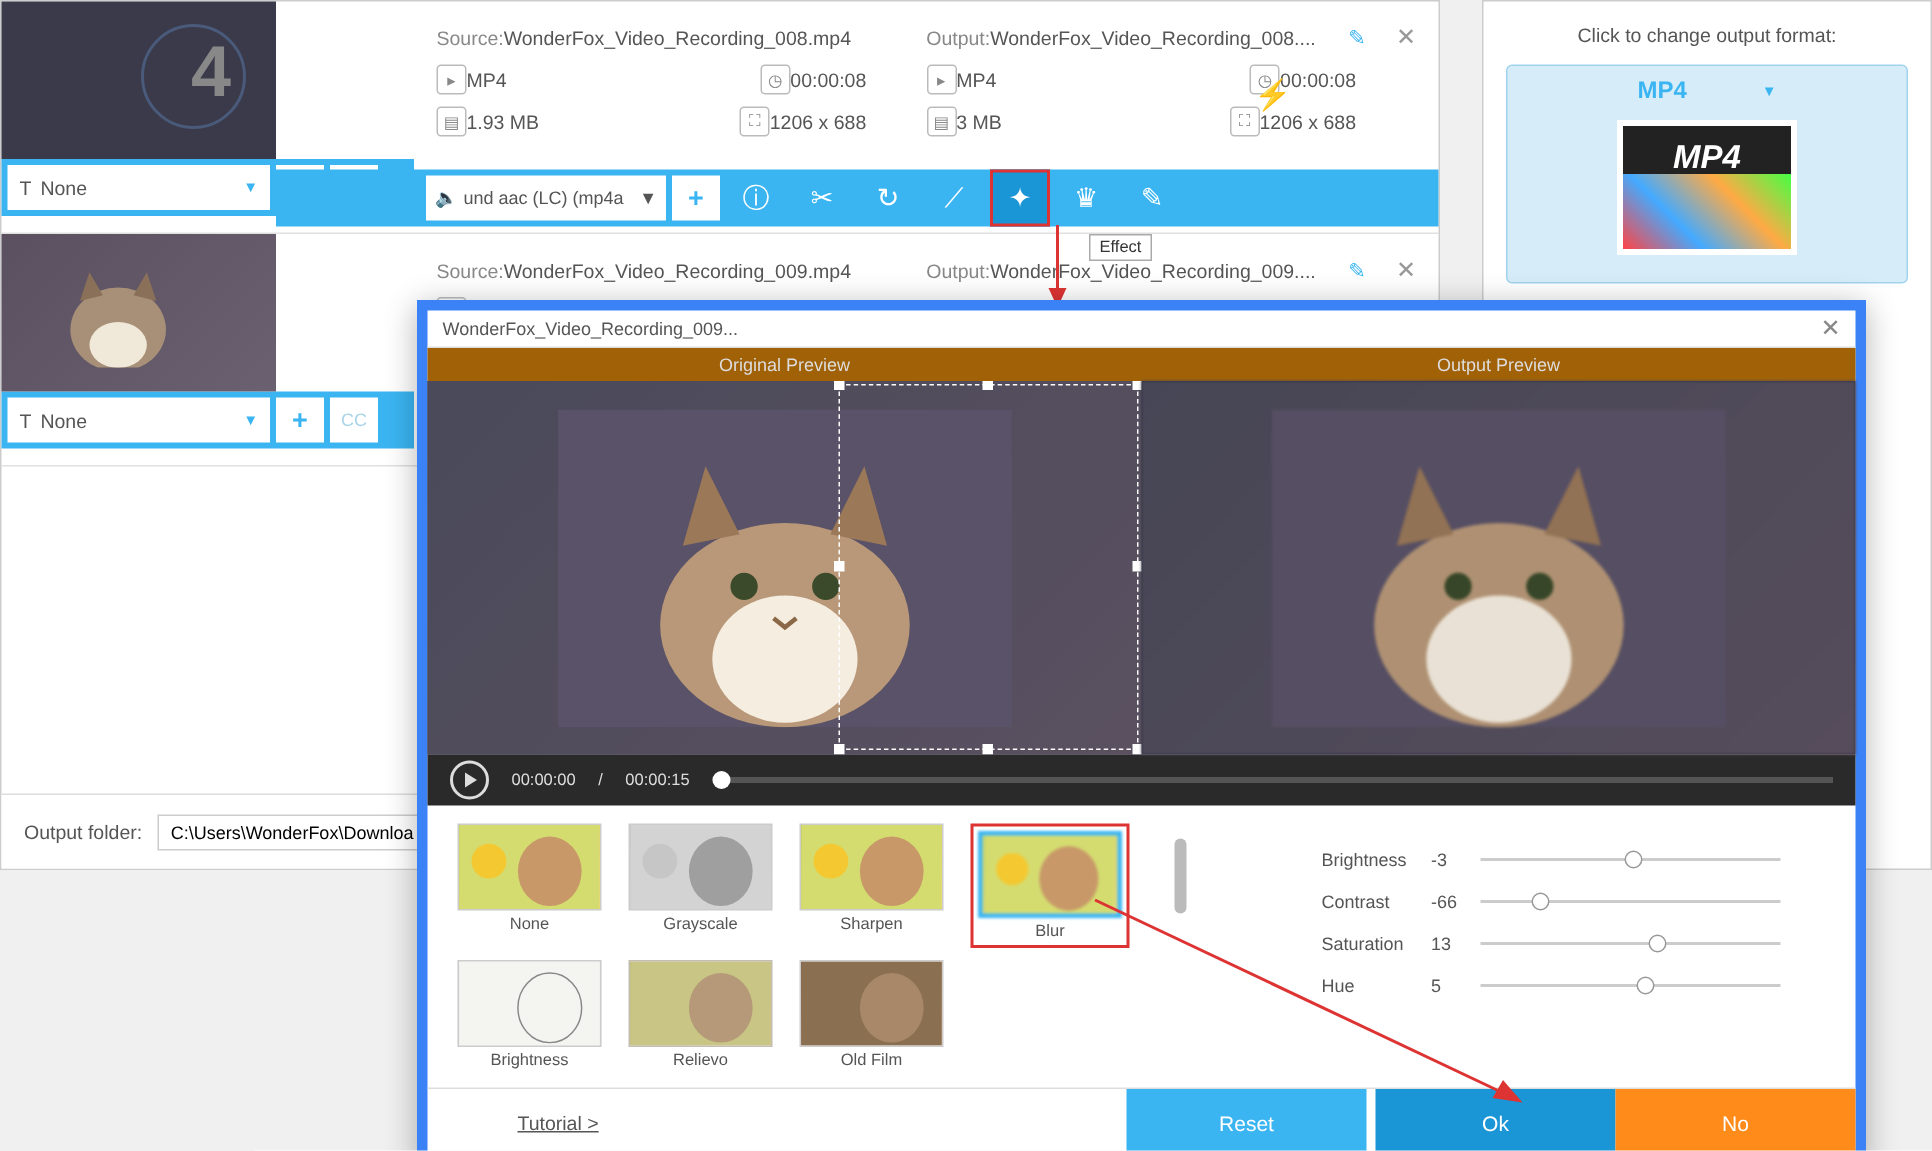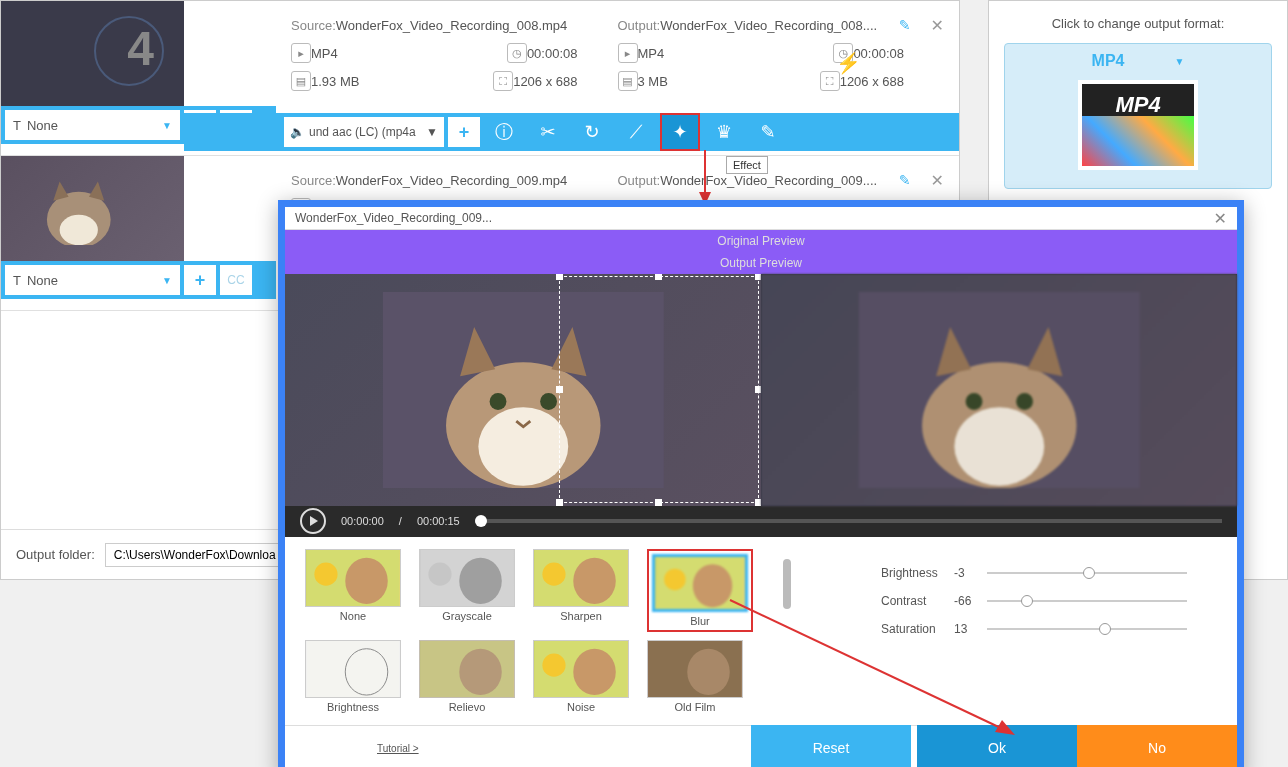--- a/index.html
+++ b/index.html
@@ -45,21 +45,21 @@
 .format-rainbow { position: absolute; bottom: 0; width: 100%; height: 50px; background: linear-gradient(45deg, #f44, #4af, #fa4, #4f4); }
 
 
 .bottom-bar { position: absolute; bottom: 0; left: 0; right: 0; height: 50px; background: #fff; border-top: 1px solid #ddd; display: flex; align-items: center; padding: 0 15px; gap: 10px; font-size: 13px; color: #555; }
 .bottom-input { border: 1px solid #ccc; padding: 4px 8px; width: 240px; font-size: 12px; }
 
 
 .effect-dialog { position: absolute; top: 200px; left: 278px; width: 966px; height: 578px; background: #fff; border: 7px solid #3b82f6; box-shadow: 0 4px 20px rgba(0,0,0,0.3); display: flex; flex-direction: column; }
 .dlg-title { height: 28px; display: flex; align-items: center; justify-content: space-between; padding: 0 10px; font-size: 12px; color: #555; border-bottom: 1px solid #ddd; }
 .dlg-close { cursor: pointer; font-size: 16px; color: #888; }
-.preview-headers { display: flex; background: #8b5cf6; flex-direction: column; }
+.preview-headers { display: flex; background: #a16207; }
 .preview-header { flex: 1; text-align: center; color: #ddd; font-size: 12px; padding: 4px; }
 .preview-row { display: flex; height: 280px; background: #2a2a3a; }
 .preview-pane { flex: 1; position: relative; background: linear-gradient(135deg, #4a4a5a, #5a5060); overflow: hidden; }
 .cat-image { position: absolute; inset: 0; display: flex; align-items: center; justify-content: center; }
 .cat-svg { width: 85%; height: 85%; }
 .selection-box { position: absolute; border: 1px dashed #fff; top: 2px; right: 2px; width: 42%; height: 98%; }
 .sel-handle { position: absolute; width: 7px; height: 7px; background: #fff; }
 .play-row { height: 38px; background: #2a2a2a; display: flex; align-items: center; padding: 0 15px; gap: 15px; color: #ddd; font-size: 11px; }
 .play-btn { width: 26px; height: 26px; border: 2px solid #ddd; border-radius: 50%; display: flex; align-items: center; justify-content: center; cursor: pointer; }
 .play-triangle { width: 0; height: 0; border-left: 8px solid #ddd; border-top: 5px solid transparent; border-bottom: 5px solid transparent; margin-left: 2px; }
@@ -79,21 +79,21 @@
 .scroll-thumb { width: 8px; height: 50px; background: #bbb; border-radius: 4px; margin-top: 10px; }
 
 .sliders { flex: 1; padding: 10px 30px 0 60px; }
 .slider-row { display: flex; align-items: center; height: 28px; font-size: 12px; color: #555; gap: 3px; }
 .slider-label { width: 70px; }
 .slider-val { width: 30px; }
 .slider-track { flex: 1; height: 2px; background: #ccc; position: relative; }
 .slider-handle { width: 12px; height: 12px; background: #fff; border: 1px solid #999; border-radius: 50%; position: absolute; top: -5px; }
 
 .dlg-footer { height: 46px; border-top: 1px solid #ddd; display: flex; align-items: center; }
-.tutorial-link { flex: 1; padding-left: 92px; font-size: 10px; color: #555; text-decoration: underline; cursor: pointer; }
+.tutorial-link { flex: 1; padding-left: 60px; font-size: 13px; color: #555; text-decoration: underline; cursor: pointer; }
 .dlg-btn { width: 160px; height: 46px; display: flex; align-items: center; justify-content: center; color: #fff; font-size: 14px; cursor: pointer; }
 .btn-reset { background: #3bb5f2; }
 .btn-ok { background: #1a95d5; }
 .btn-no { background: #ff8c1a; }
 
 
 .arrow { position: absolute; pointer-events: none; }
 .girl-svg{width:100%;height:100%;}
 </style>
 </head>
@@ -354,25 +354,20 @@
       </div>
       <div class="eff-row">
         <div class="eff-item"><div class="eff-thumb pencil"><svg class="girl-svg" viewBox="0 0 96 58">
                 <rect width="96" height="58" fill="#f4f4f0"></rect>
                 <ellipse cx="62" cy="32" rx="22" ry="24" fill="none" stroke="#888" stroke-width="1"></ellipse>
               </svg></div><span>Brightness</span></div>
         <div class="eff-item"><div class="eff-thumb" style="filter:sepia(0.3) contrast(0.7);"><svg class="girl-svg" viewBox="0 0 96 58">
                 <rect width="96" height="58" fill="#d4dc70"></rect>
                 <ellipse cx="62" cy="32" rx="22" ry="24" fill="#c89868"></ellipse>
               </svg></div><span>Relievo</span></div>
-        <div class="eff-item"><div class="eff-thumb"><svg class="girl-svg" viewBox="0 0 96 58">
-                <rect width="96" height="58" fill="#d4dc70"></rect>
-                <circle cx="20" cy="25" r="12" fill="#f4c830"></circle>
-                <ellipse cx="62" cy="32" rx="22" ry="24" fill="#c89868"></ellipse>
-              </svg></div><span>Noise</span></div>
         <div class="eff-item"><div class="eff-thumb old"><svg class="girl-svg" viewBox="0 0 96 58">
                 <rect width="96" height="58" fill="#8a7050"></rect>
                 <ellipse cx="62" cy="32" rx="22" ry="24" fill="#a88868"></ellipse>
               </svg></div><span>Old Film</span></div>
       </div>
     </div>
     <div class="scroll-thumb"></div>
     <div class="sliders">
       <div class="slider-row">
           <span class="slider-label">Brightness</span>
@@ -388,20 +383,27 @@
             <div class="slider-handle" style="left:17%;"></div>
           </div>
         </div>
       <div class="slider-row">
           <span class="slider-label">Saturation</span>
           <span class="slider-val">13</span>
           <div class="slider-track">
             <div class="slider-handle" style="left:56%;"></div>
           </div>
         </div>
+      <div class="slider-row">
+          <span class="slider-label">Hue</span>
+          <span class="slider-val">5</span>
+          <div class="slider-track">
+            <div class="slider-handle" style="left:52%;"></div>
+          </div>
+        </div>
     </div>
   </div>
   <div class="dlg-footer">
     <span class="tutorial-link">Tutorial &gt;</span>
     <div class="dlg-btn btn-reset">Reset</div>
     <div style="width:6px;"></div>
     <div class="dlg-btn btn-ok">Ok</div>
     <div class="dlg-btn btn-no">No</div>
   </div>
 </div>

